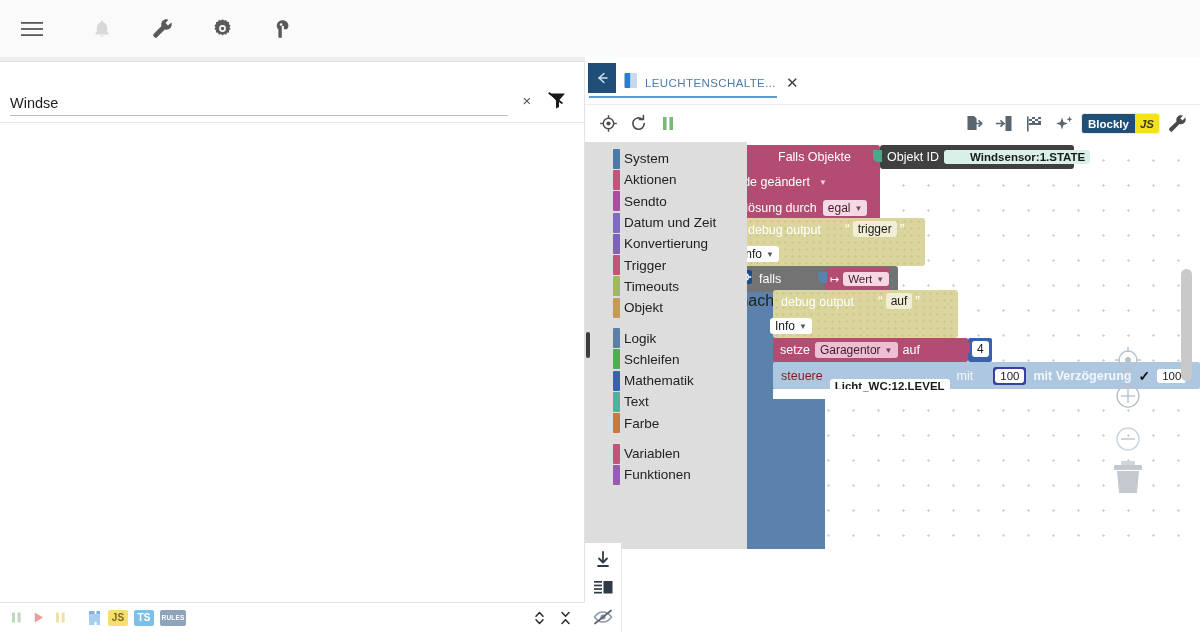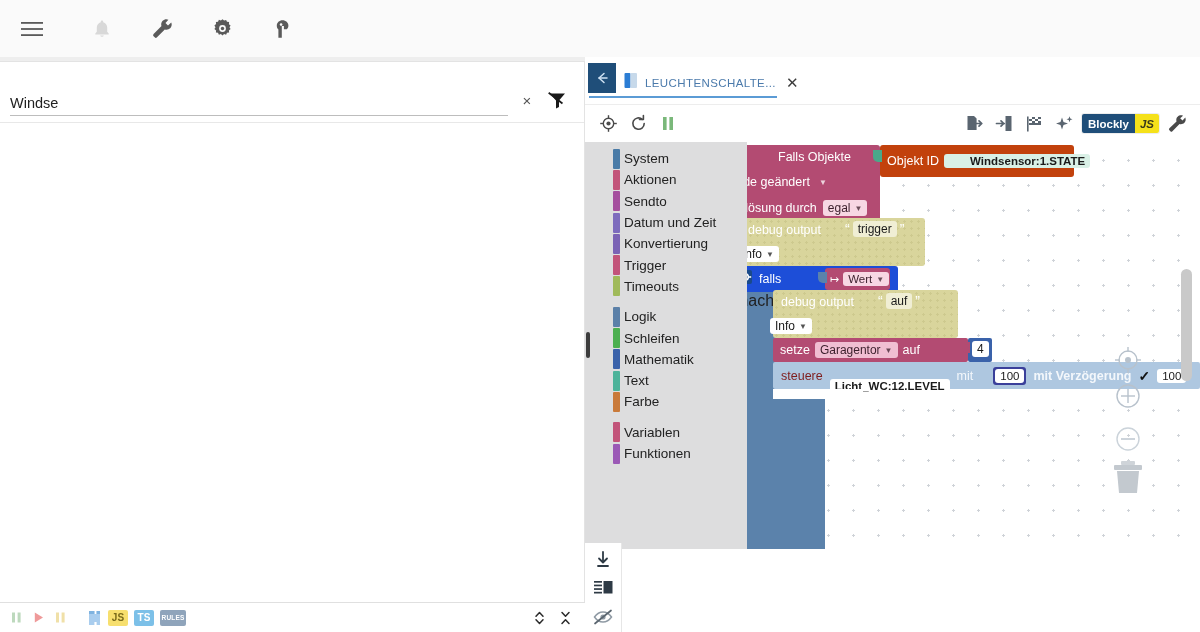--- a/index.html
+++ b/index.html
@@ -400,21 +400,21 @@
         </div>
         <div style="position:absolute;left:-1px;top:55px;display:flex;align-items:center;gap:6px;">
           <span class="lbl">slösung durch</span>
           <span class="field pinklight">
             <span>egal</span>
             <span class="caret">▼</span>
           </span>
         </div>
       </div>
 
-      <div class="blk" style="left:295px;top:3px;width:194px;height:32px;background:#c2410c;border-radius:3px;">
+      <div class="blk" style="left:295px;top:3px;width:194px;height:24px;background:#404040;border-radius:3px;">
         <div class="row" style="padding-left:7px;gap:5px;">
           <span class="lbl">Objekt ID</span>
           <span class="field" style="background:#d9f0e6;font-weight:bold;font-size:11.5px;padding-left:26px;">Windsensor:1.STATE</span>
         </div>
       </div>
       <div style="position:absolute;left:288px;top:8px;width:9px;height:12px;background:#4aa88a;border-radius:0 0 0 5px;"></div>
 
       <div class="blk" style="left:155px;top:76px;width:185px;height:48px;background:#d9d59c;border-radius:0 3px 3px 0;
            background-image:radial-gradient(#cdc98e 1px,transparent 1.1px);background-size:7px 7px;">
         <div style="position:absolute;left:8px;top:5px;" class="lbl">debug output</div>
@@ -425,21 +425,21 @@
         </div>
         <div style="position:absolute;left:-3px;top:26px;">
           <span class="field">
             <span>Info</span>
             <span class="caret">▼</span>
           </span>
         </div>
       </div>
 
       <div class="blk" style="left:148px;top:124px;width:92px;height:272px;background:#5b82ab;border-radius:0 0 0 3px;"></div>
-      <div class="blk" style="left:148px;top:124px;width:165px;height:26px;background:#1d4ed8;border-radius:3px 3px 0 0;">
+      <div class="blk" style="left:148px;top:124px;width:165px;height:26px;background:#737373;border-radius:3px 3px 0 0;">
         <div class="row" style="gap:7px;padding-left:5px;">
           <span>
             <svg width="14" height="14" viewBox="0 0 14 14">
               <rect x="0" y="0" width="14" height="14" rx="2" fill="#1a4a8a"></rect>
               <circle cx="7" cy="7" r="3.3" fill="none" stroke="#fff" stroke-width="1.6"></circle>
               <rect x="6.2" y="0.8" width="1.6" height="2.6" fill="#fff"></rect>
               <rect x="6.2" y="10.6" width="1.6" height="2.6" fill="#fff"></rect>
               <rect x="0.8" y="6.2" width="2.6" height="1.6" fill="#fff"></rect>
               <rect x="10.6" y="6.2" width="2.6" height="1.6" fill="#fff"></rect>
             </svg>
@@ -639,20 +639,24 @@
             <span class="catlabel">Konvertierung</span>
           </div>
           <div class="cat">
             <span class="swatch" style="background:#c2547a"></span>
             <span class="catlabel">Trigger</span>
           </div>
           <div class="cat">
             <span class="swatch" style="background:#a0ba5a"></span>
             <span class="catlabel">Timeouts</span>
           </div>
+          <div class="cat">
+            <span class="swatch" style="background:#c79a5a"></span>
+            <span class="catlabel">Objekt</span>
+          </div>
         </div>
 
         <div class="catgap"></div>
 
         <div>
           <div class="cat">
             <span class="swatch" style="background:#5b80a8"></span>
             <span class="catlabel">Logik</span>
           </div>
           <div class="cat">

